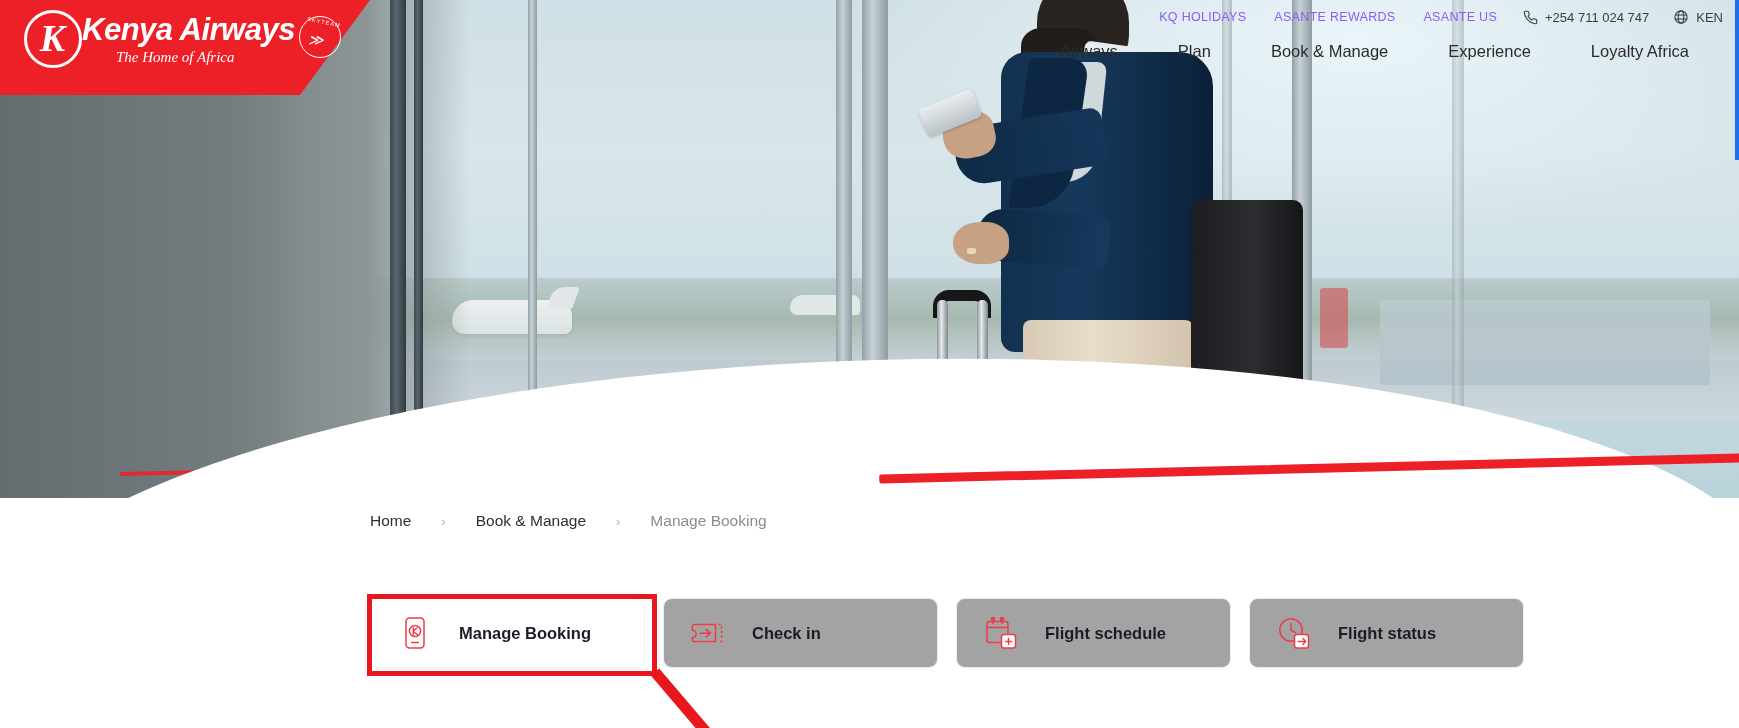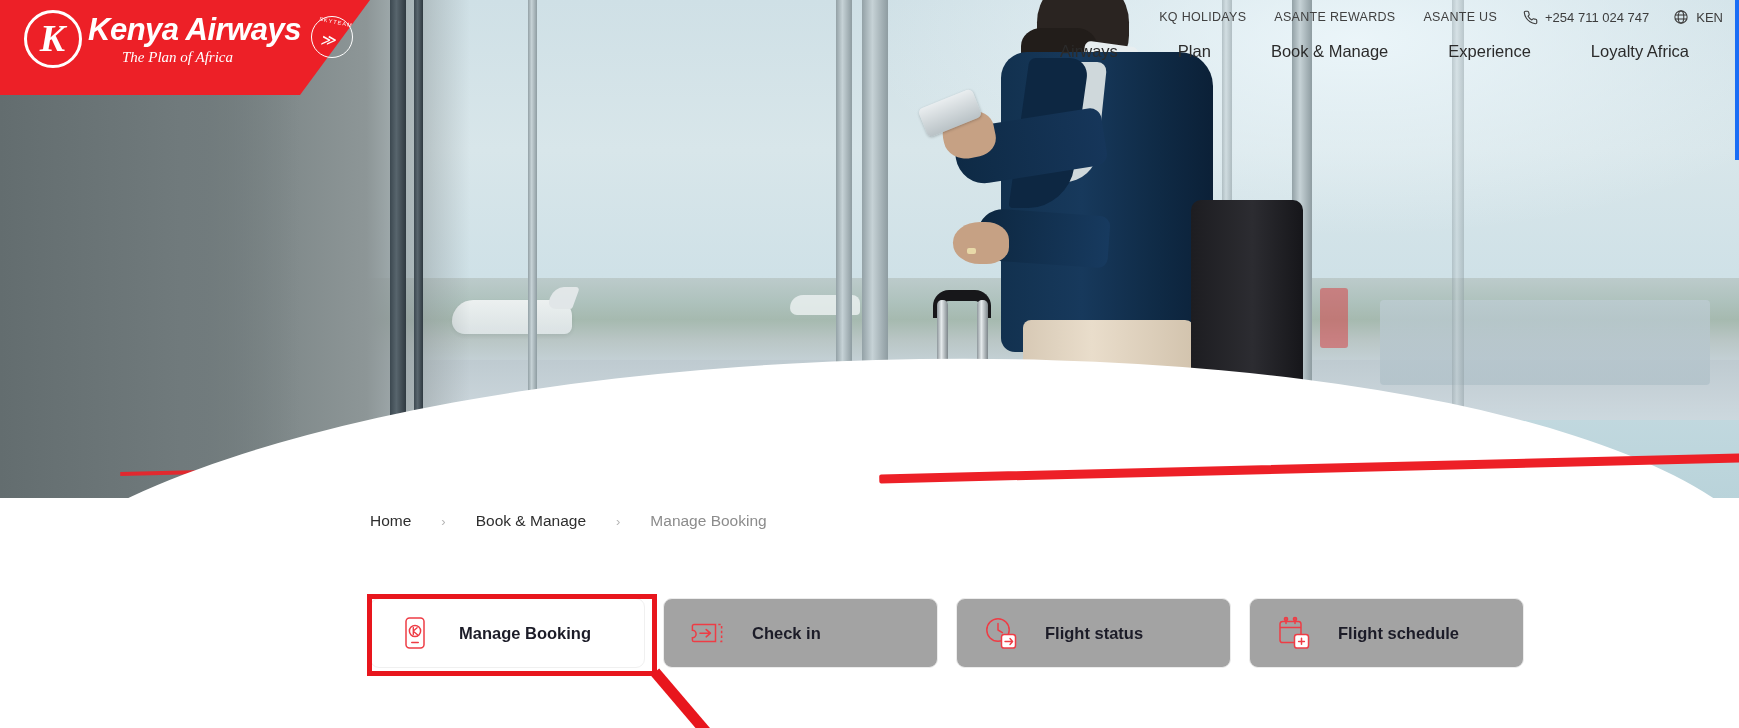--- a/index.html
+++ b/index.html
@@ -167,21 +167,21 @@
     background:#ED2027; z-index:30;
     border-bottom-right-radius: 0;
     clip-path: polygon(0 0, 370px 0, 300px 95px, 0 95px);
     width:470px;
   }
   .header-red-fill {
     position:absolute; left:0; top:0; width:300px; height:95px; background:#ED2027; z-index:30;
   }
   .logo-wrap {
     position:absolute; left:24px; top:10px; z-index:40;
-    display:flex; align-items:center; gap:6px;
+    display:flex; align-items:center; 
   }
   .logo-k {
     width:58px; height:58px; border:3.5px solid #fff; border-radius:50%;
     position:relative; flex:none;
   }
   .logo-k::after {
     content:"K"; position:absolute; left:50%; top:50%; transform:translate(-52%,-52%);
     font-family:"Liberation Serif", serif; font-weight:700; font-size:38px; color:#fff;
     font-style:italic;
   }
@@ -201,21 +201,21 @@
     letter-spacing:1.1px; transform: rotate(12deg);
   }
 
   
   .utility {
     position:absolute; right:0; top:0; height:34px; z-index:50;
     display:flex; align-items:center; gap:0;
     padding-right:4px;
   }
   .util-link {
-    font-size:12.5px; color:#404040; letter-spacing:.3px;
+    font-size:12.5px; color:#8b5cf6; letter-spacing:.3px;
     padding:0 14px; white-space:nowrap; text-decoration:none; cursor:pointer;
   }
   .util-item { display:flex; align-items:center; gap:7px; padding:0 12px; font-size:13px; color:#3d3d3d; white-space:nowrap; cursor:pointer;}
   .util-item svg { display:block; }
 
   
   .mainnav {
     position:absolute; right:20px; top:42px; z-index:50;
     display:flex; align-items:center; gap:0;
   }
@@ -331,21 +331,21 @@
 
   <div class="page-body"></div>
 
   <div class="header-red-fill"></div>
   <div class="header-red"></div>
 
   <div class="logo-wrap">
     <div class="logo-k"></div>
     <div class="logo-text">
       <div class="logo-name">Kenya Airways</div>
-      <div class="logo-tag">The Plan of Africa</div>
+      <div class="logo-tag">The Home of Africa</div>
     </div>
     <div class="skyteam">
       <div class="skyteam-word">SKYTEAM</div>
       <div class="skyteam-inner">≫</div>
     </div>
   </div>
 
   <div class="utility">
     <span class="util-link">KQ HOLIDAYS</span>
     <span class="util-link">ASANTE REWARDS</span>
@@ -407,49 +407,49 @@
 
     <div class="card">
       <span class="card-icon">
         <svg width="34" height="26" viewBox="0 0 34 26" fill="none" stroke="#EE3C45" stroke-width="1.5">
           <path d="M3 4.5h21.5v17H3a1.6 1.6 0 0 1-1.6-1.6v-2.2a3.7 3.7 0 0 0 0-7.4V6.1A1.6 1.6 0 0 1 3 4.5z"></path>
           <path d="M27.3 4.5h3.3v17h-3.3" stroke-dasharray="2.4 2.4"></path>
           <path d="M9 13.2h8.4M15.2 9.6l4.2 3.6-4.2 3.6" stroke-linecap="round" stroke-linejoin="round" stroke-width="1.6"></path>
         </svg>
       </span>
       <span class="card-label">Check in</span>
-    </div>
-
-    <div class="card">
-      <span class="card-icon">
-        <svg width="34" height="34" viewBox="0 0 34 34" fill="none" stroke="#EE3C45" stroke-width="1.5">
-          <circle cx="14" cy="14" r="11.2"></circle>
-          <path d="M14 7.6V14l4.4 2.6" stroke-linecap="round" stroke-linejoin="round"></path>
-          <rect x="17.5" y="18.5" width="14" height="13.5" rx="2.6" fill="#ffffff"></rect>
-          <path d="M21 25.5h7M26 22.5l2.6 3-2.6 3" stroke-linecap="round" stroke-linejoin="round" stroke-width="1.4"></path>
-        </svg>
-      </span>
-      <span class="card-label">Flight status</span>
     </div>
 
     <div class="card">
       <span class="card-icon">
         <svg width="34" height="34" viewBox="0 0 34 34" fill="none" stroke="#EE3C45" stroke-width="1.5">
           <rect x="3" y="5.5" width="21" height="21" rx="2.6"></rect>
           <line x1="3" y1="11.5" x2="24" y2="11.5"></line>
           <path d="M9 2.5v5M18 2.5v5" stroke-linecap="round"></path>
           <circle cx="9" cy="3" r="1.6"></circle>
             <circle cx="18" cy="3" r="1.6"></circle>
           <rect x="17.5" y="18.5" width="14" height="13.5" rx="2.6" fill="#ffffff"></rect>
           <path d="M24.5 22.2v6M21.6 25.4h5.8" stroke-linecap="round" stroke-width="1.5"></path>
         </svg>
       </span>
       <span class="card-label">Flight schedule</span>
     </div>
 
+    <div class="card">
+      <span class="card-icon">
+        <svg width="34" height="34" viewBox="0 0 34 34" fill="none" stroke="#EE3C45" stroke-width="1.5">
+          <circle cx="14" cy="14" r="11.2"></circle>
+          <path d="M14 7.6V14l4.4 2.6" stroke-linecap="round" stroke-linejoin="round"></path>
+          <rect x="17.5" y="18.5" width="14" height="13.5" rx="2.6" fill="#ffffff"></rect>
+          <path d="M21 25.5h7M26 22.5l2.6 3-2.6 3" stroke-linecap="round" stroke-linejoin="round" stroke-width="1.4"></path>
+        </svg>
+      </span>
+      <span class="card-label">Flight status</span>
+    </div>
+
   </div>
 
   <div class="anno-box"></div>
   <svg class="anno-arrow">
     <line x1="655" y1="672" x2="730" y2="760" stroke="#E8161D" stroke-width="11" stroke-linecap="butt"></line>
   </svg>
 
 </div>
 
 </body></html>

